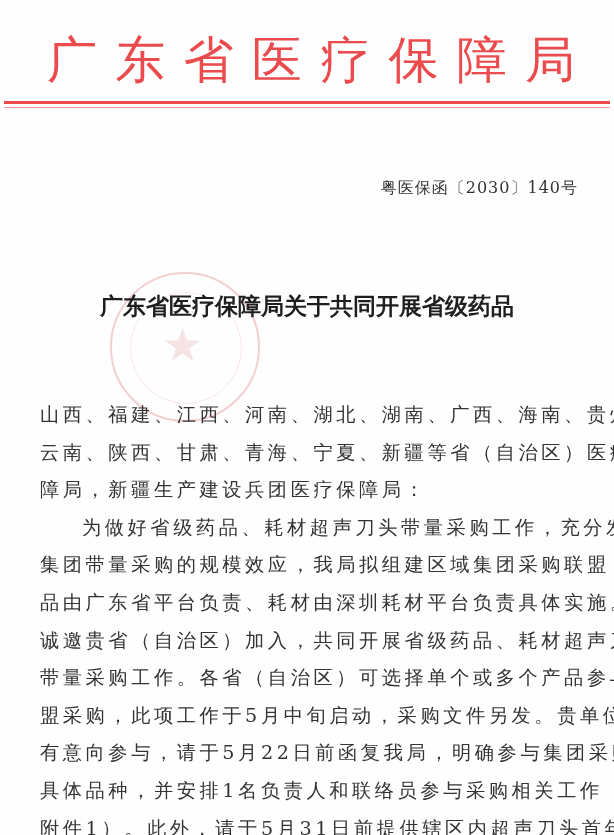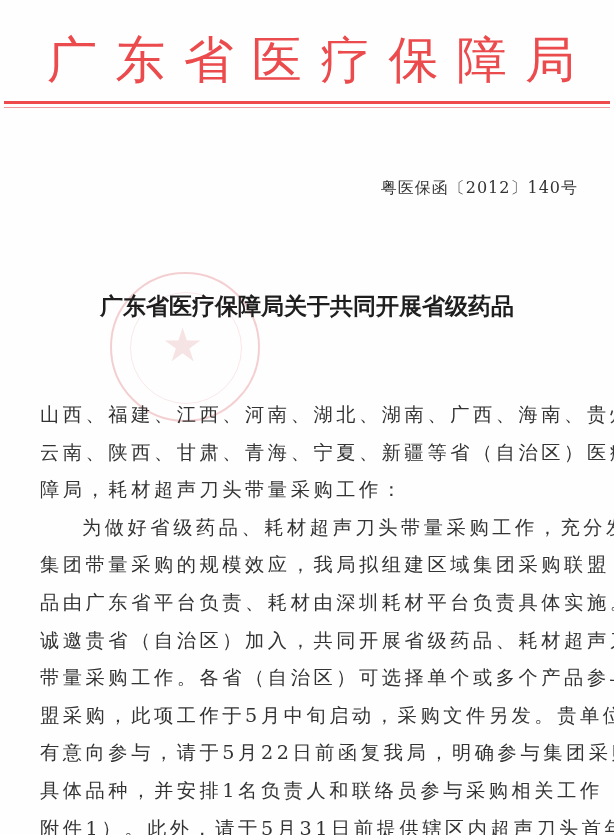--- a/index.html
+++ b/index.html
@@ -142,35 +142,35 @@
     <span>医</span>
     <span>疗</span>
     <span>保</span>
     <span>障</span>
     <span>局</span>
   </div>
 
   <div class="rule-thick"></div>
   <div class="rule-thin"></div>
 
-  <div class="doc-number">粤医保函〔2012〕140号</div>
+  <div class="doc-number">粤医保函〔2030〕140号</div>
 
   <div class="seal">
     <div class="seal-inner"></div>
     <div class="seal-star">★</div>
   </div>
 
   <div class="title">
     <div>广东省医疗保障局关于共同开展省级药品</div>
   </div>
 
   <div class="body-text">
     <div class="line">山西、福建、江西、河南、湖北、湖南、广西、海南、贵州、</div>
     <div class="line">云南、陕西、甘肃、青海、宁夏、新疆等省（自治区）医疗保</div>
-    <div class="line">障局，耗材超声刀头带量采购工作：</div>
+    <div class="line">障局，新疆生产建设兵团医疗保障局：</div>
     <div class="line indent">为做好省级药品、耗材超声刀头带量采购工作，充分发挥</div>
     <div class="line">集团带量采购的规模效应，我局拟组建区域集团采购联盟，药</div>
     <div class="line">品由广东省平台负责、耗材由深圳耗材平台负责具体实施。现</div>
     <div class="line">诚邀贵省（自治区）加入，共同开展省级药品、耗材超声刀头</div>
     <div class="line">带量采购工作。各省（自治区）可选择单个或多个产品参与联</div>
     <div class="line">盟采购，此项工作于5月中旬启动，采购文件另发。贵单位若</div>
     <div class="line">有意向参与，请于5月22日前函复我局，明确参与集团采购的</div>
     <div class="line">具体品种，并安排1名负责人和联络员参与采购相关工作（见</div>
     <div class="line">附件1）。此外，请于5月31日前提供辖区内超声刀头首年预</div>
   </div>

